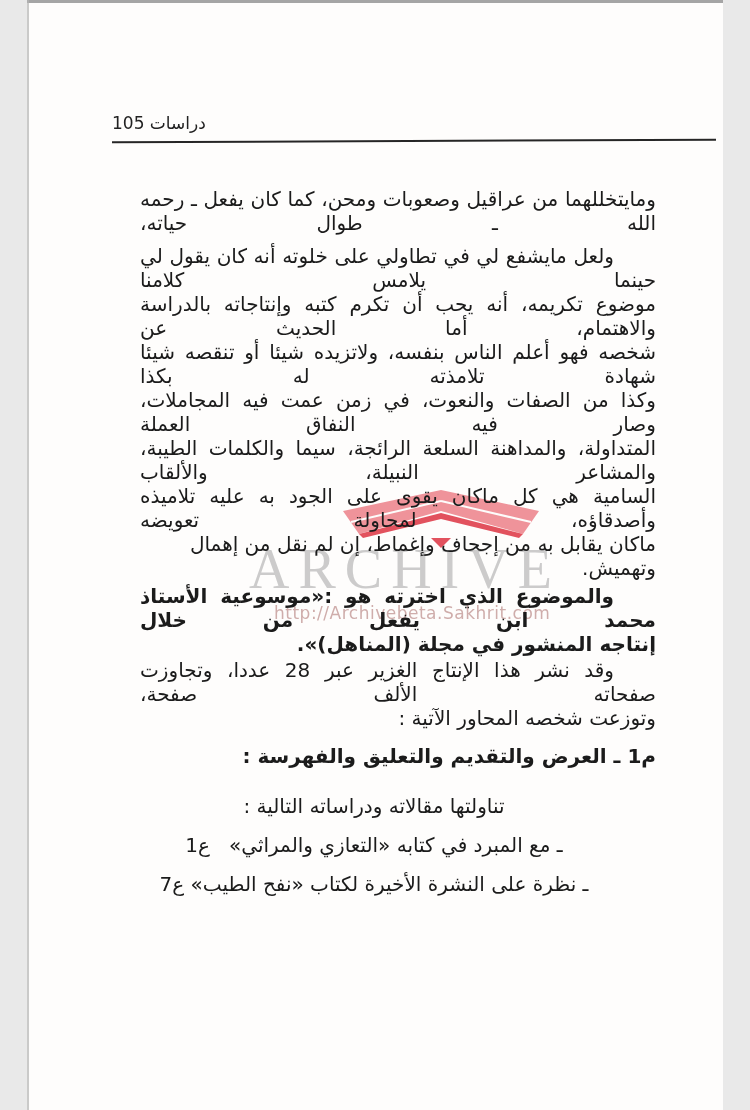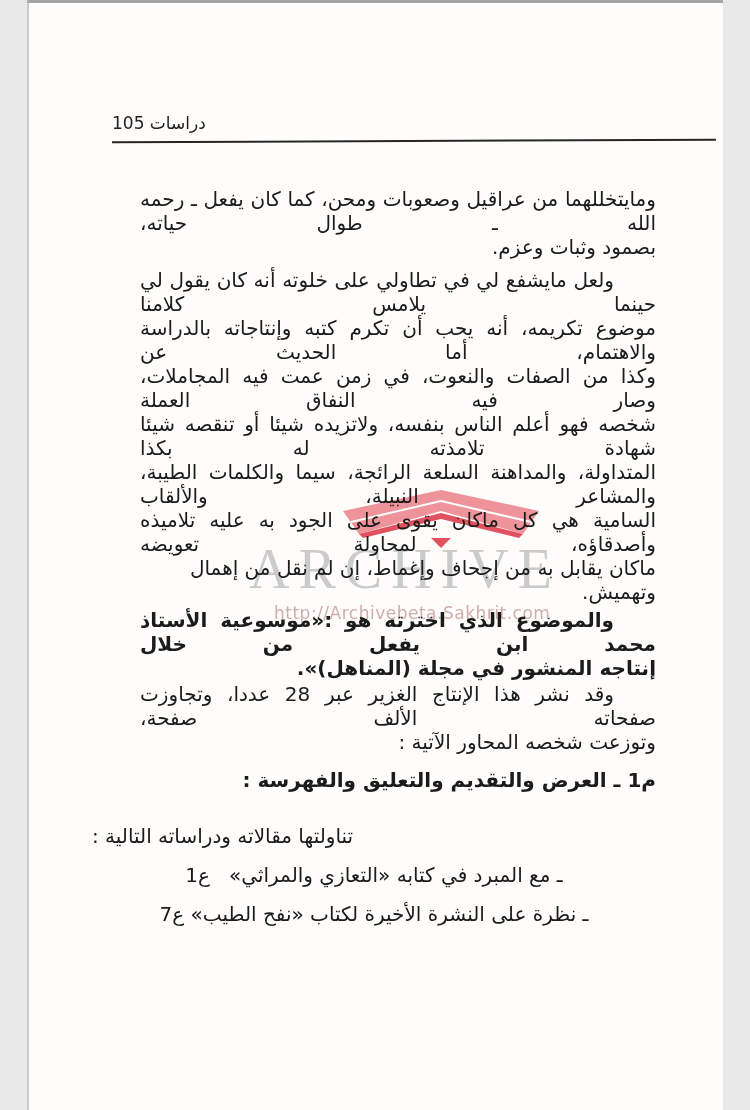--- a/index.html
+++ b/index.html
@@ -34,21 +34,21 @@
   .content{position:absolute;z-index:2;top:0;right:67px;left:65px;direction:rtl;font-size:20px;}
   .line{line-height:24px;text-align:justify;text-align-last:justify;margin-left:48px;}
   .line.last{text-align:right;text-align-last:right;}
   .indent{text-indent:42px;}
   .bold{font-weight:bold;}
   .p1{margin-top:187px;}
   .p2{margin-top:9px;}
   .p3{margin-top:4px;}
   .p4{margin-top:2px;}
   .h-line{margin-top:8px;line-height:36px;font-weight:bold;text-align:right;}
-  .sub-line{margin-top:20px;line-height:36px;text-align:left;}
+  .sub-line{margin-top:14px;line-height:36px;text-align:center;}
   .items{margin-top:2px;}
   .item{line-height:39px;text-align:center;}
 </style>
 </head>
 <body>
 
 <div class="page">
 
   <div class="scan-edge-top"></div>
   <div class="scan-edge-left"></div>
@@ -69,28 +69,27 @@
       <line x1="194" y1="36" x2="104" y2="15" stroke="#fdfcfb" stroke-width="2"></line>
     </svg>
   </div>
   <div class="wm wm-logo">ARCHIVE</div>
   <div class="wm wm-url">http://Archivebeta.Sakhrit.com</div>
 
   <div class="content">
 
     <div class="p1">
       <div class="line">ومايتخللهما من عراقيل وصعوبات ومحن، كما كان يفعل ـ رحمه الله ـ طوال حياته،</div>
-      <div class="line last">بصمود وثبات وعزم.</div>
     </div>
 
     <div class="p2">
       <div class="line indent">ولعل مايشفع لي في تطاولي على خلوته أنه كان يقول لي حينما يلامس كلامنا</div>
       <div class="line">موضوع تكريمه، أنه يحب أن تكرم كتبه وإنتاجاته بالدراسة والاهتمام، أما الحديث عن</div>
+      <div class="line">شخصه فهو أعلم الناس بنفسه، ولاتزيده شيئا أو تنقصه شيئا شهادة تلامذته له بكذا</div>
       <div class="line">وكذا من الصفات والنعوت، في زمن عمت فيه المجاملات، وصار فيه النفاق العملة</div>
-      <div class="line">شخصه فهو أعلم الناس بنفسه، ولاتزيده شيئا أو تنقصه شيئا شهادة تلامذته له بكذا</div>
       <div class="line">المتداولة، والمداهنة السلعة الرائجة، سيما والكلمات الطيبة، والمشاعر النبيلة، والألقاب</div>
       <div class="line">السامية هي كل ماكان يقوى على الجود به عليه تلاميذه وأصدقاؤه، لمحاولة تعويضه</div>
       <div class="line last">ماكان يقابل به من إجحاف وإغماط، إن لم نقل من إهمال وتهميش.</div>
     </div>
 
     <div class="p3 bold">
       <div class="line indent">والموضوع الذي اخترته هو :«موسوعية الأستاذ محمد ابن يفعل من خلال</div>
       <div class="line last">إنتاجه المنشور في مجلة (المناهل)».</div>
     </div>
 

